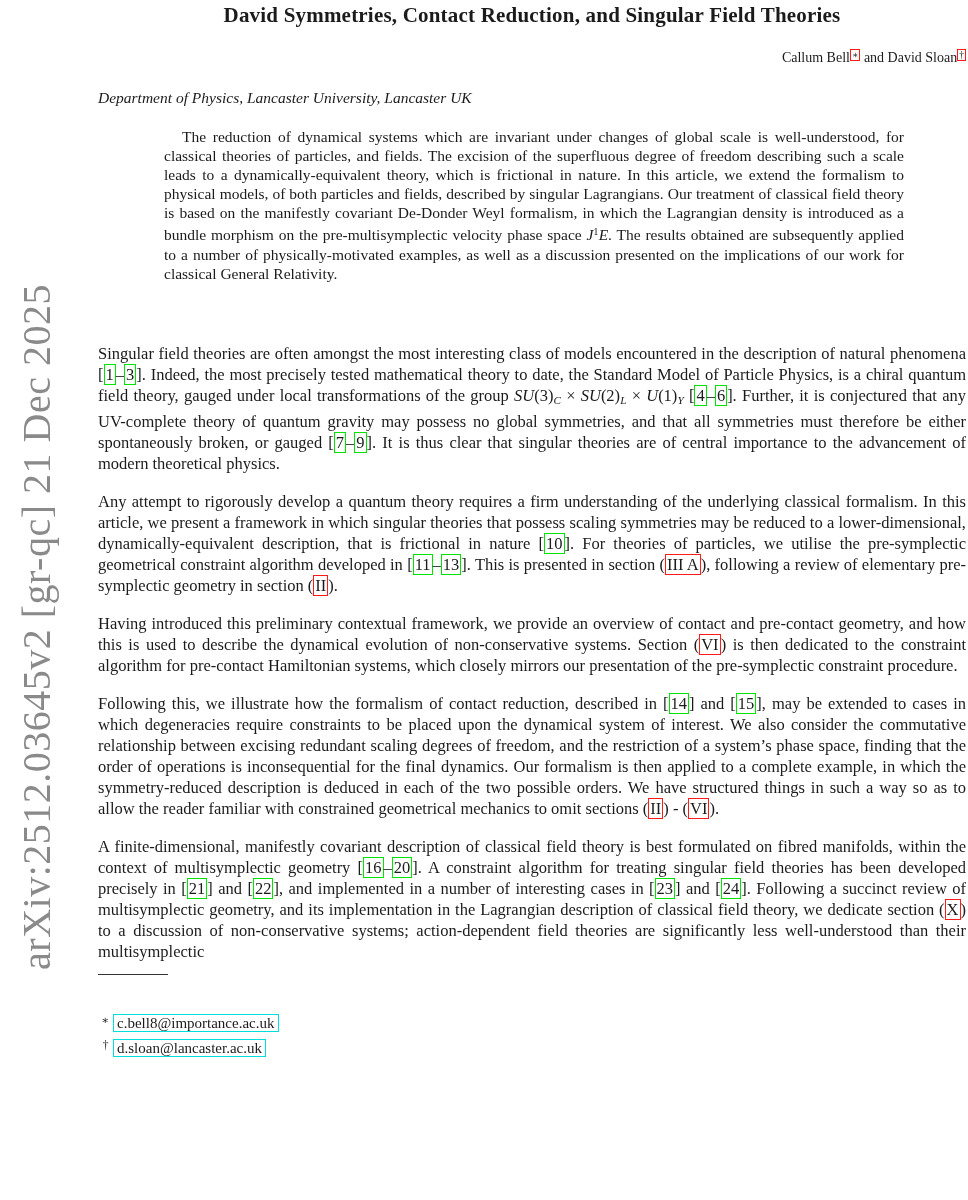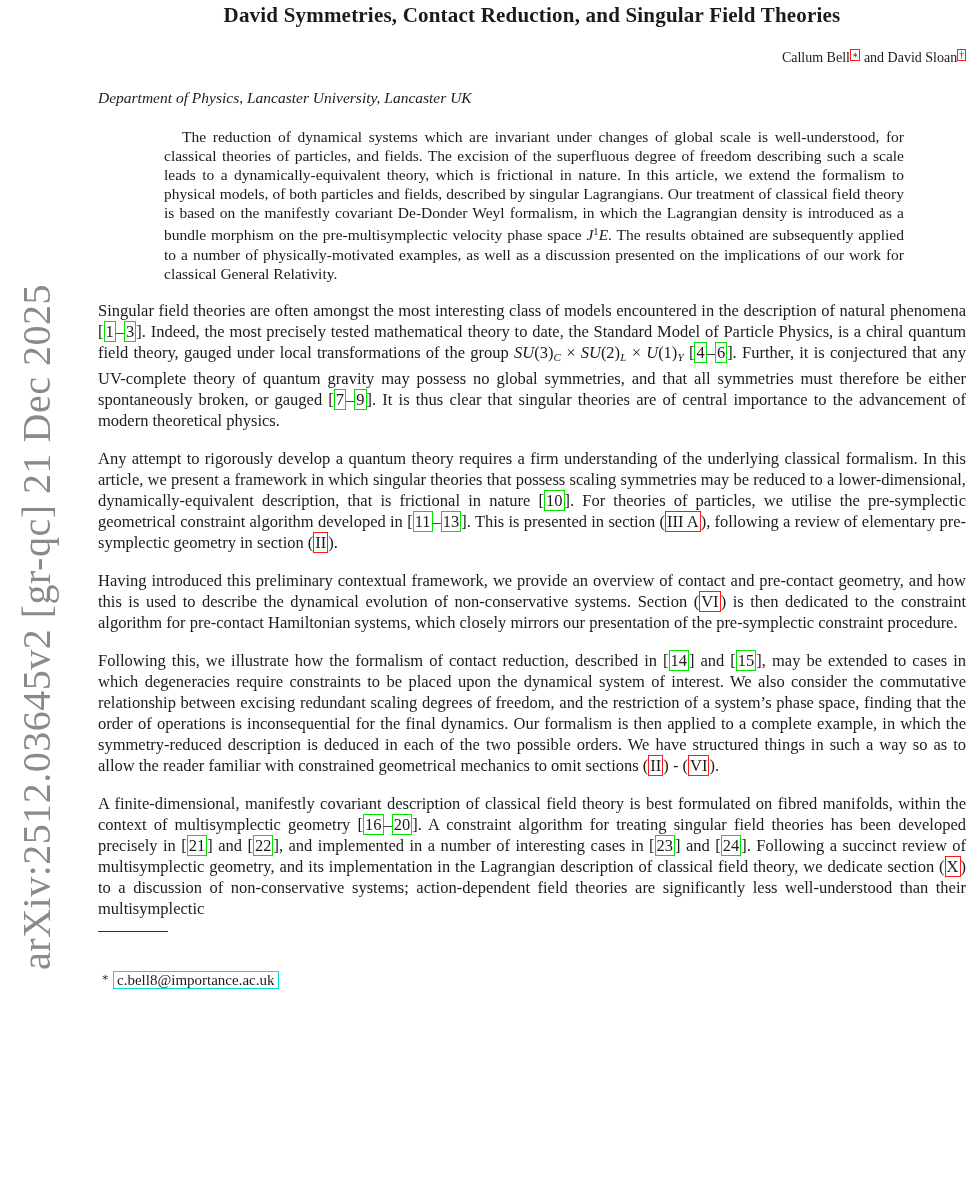--- a/index.html
+++ b/index.html
@@ -55,21 +55,21 @@
   }
   .section-heading {
     margin: 76px 0 0 0;
     font-size: 16.5px;
     font-weight: bold;
     text-align: center;
     line-height: 20px;
   }
   .section-heading .sec-gap { display: inline-block; width: 13px; }
 
-  .paragraphs { margin-top: 17px; }
+  .paragraphs { margin-top: 60px; }
   .para {
     font-size: 16.5px;
     line-height: 21px;
     text-align: justify;
     margin: 0 0 17px 0;
   }
   .para:last-child { margin-bottom: 0; }
 
   
   .cite-box  { border: 1.2px solid var(--cite-color, #00e400); padding: 0 1px; }
@@ -127,16 +127,19 @@
       <div class="para">Following this, we illustrate how the formalism of contact reduction, described in [<span class="cite-box">14</span>] and [<span class="cite-box">15</span>], may be extended to cases in which degeneracies require constraints to be placed upon the dynamical system of interest. We also consider the commutative relationship between excising redundant scaling degrees of freedom, and the restriction of a system’s phase space, finding that the order of operations is inconsequential for the final dynamics. Our formalism is then applied to a complete example, in which the symmetry-reduced description is deduced in each of the two possible orders. We have structured things in such a way so as to allow the reader familiar with constrained geometrical mechanics to omit sections (<span class="ref-box">II</span>) - (<span class="ref-box">VI</span>).</div>
       <div class="para">A finite-dimensional, manifestly covariant description of classical field theory is best formulated on fibred manifolds, within the context of multisymplectic geometry [<span class="cite-box">16</span>–<span class="cite-box">20</span>]. A constraint algorithm for treating singular field theories has been developed precisely in [<span class="cite-box">21</span>] and [<span class="cite-box">22</span>], and implemented in a number of interesting cases in [<span class="cite-box">23</span>] and [<span class="cite-box">24</span>]. Following a succinct review of multisymplectic geometry, and its implementation in the Lagrangian description of classical field theory, we dedicate section (<span class="ref-box">X</span>) to a discussion of non-conservative systems; action-dependent field theories are significantly less well-understood than their multisymplectic</div>
     </div>
 
     <div class="footnote-rule"></div>
 
     <div class="footnotes">
       <div class="footnote-row">
         <span class="fn-marker">∗</span><span class="url-box">c.bell8@importance.ac.uk</span>
       </div>
+      <div class="footnote-row">
+        <span class="fn-marker">†</span><span class="url-box">d.sloan@lancaster.ac.uk</span>
+      </div>
     </div>
 
   </div>
 </div>
 
 </body></html>

